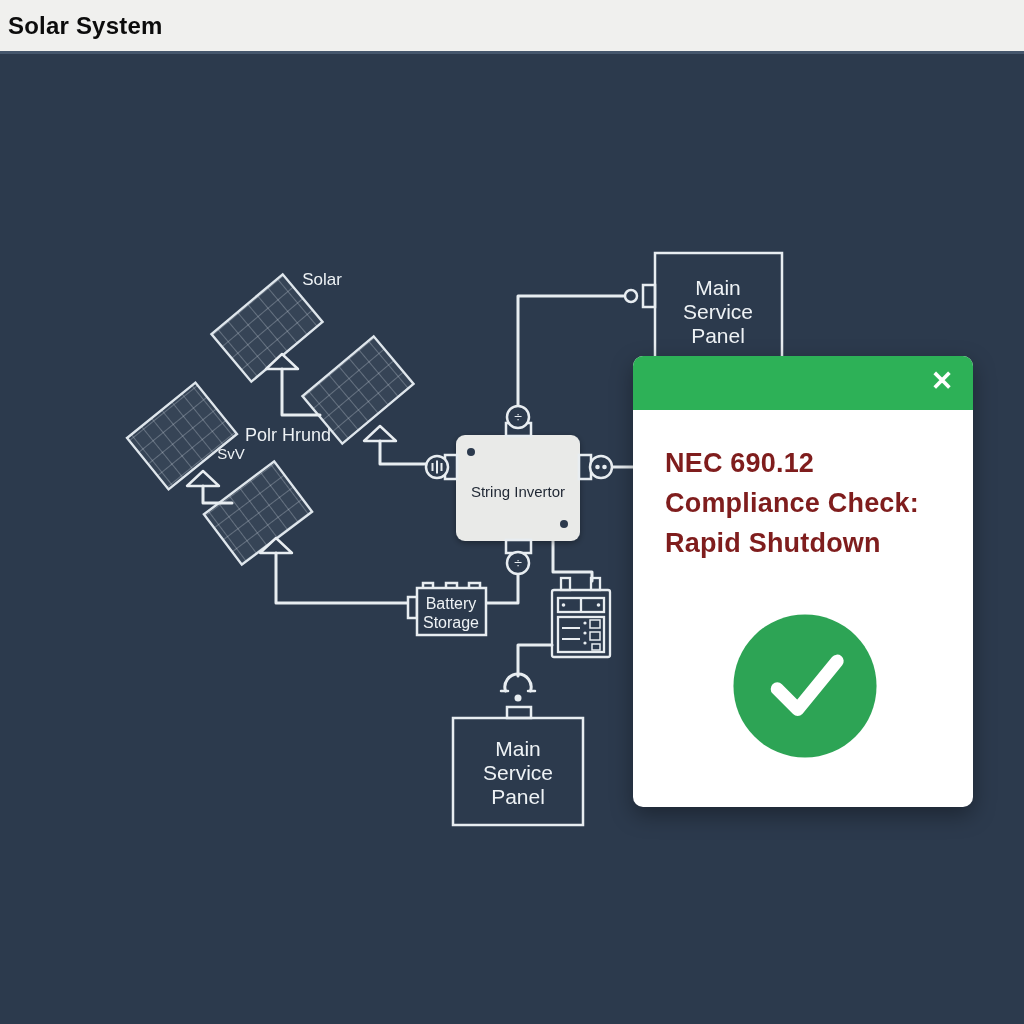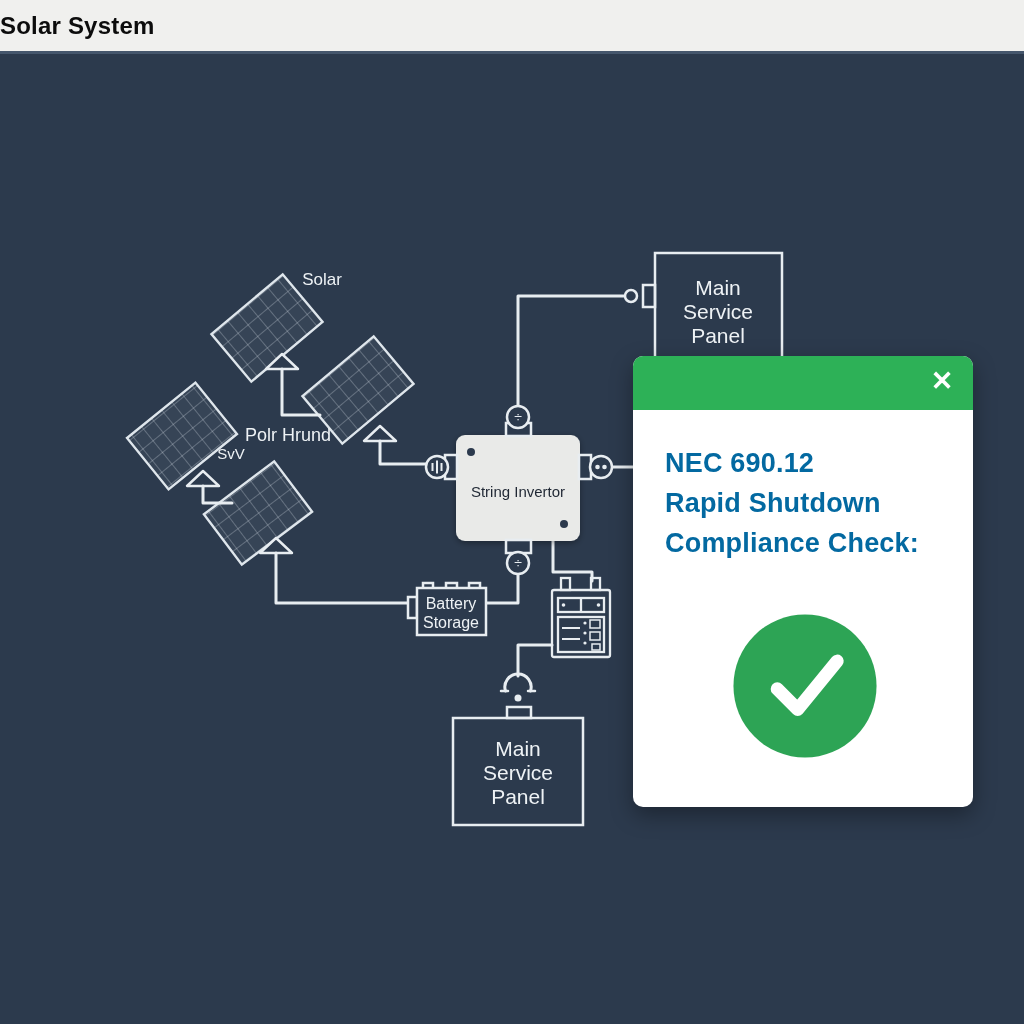--- a/index.html
+++ b/index.html
@@ -4,33 +4,33 @@
 <style>
   html,body{margin:0;padding:0;background:#1f2a38;}
   .stage{position:relative;width:1024px;height:1024px;overflow:hidden;
          font-family:"Liberation Sans",sans-serif;background:#2c3a4d;}
   svg text{font-family:"Liberation Sans",sans-serif;}
   .diagram{position:absolute;left:0;top:0;width:1024px;height:1024px;}
 
   .topbar{position:absolute;left:0;top:0;width:1024px;height:54px;
           background:#f0f0ee;border-bottom:3px solid #45566c;
           display:flex;align-items:center;box-sizing:border-box;}
-  .title{font-size:24px;font-weight:600;color:#0c0c0c;letter-spacing:0.2px;}
+  .title{margin-left:8px;font-size:24px;font-weight:600;color:#0c0c0c;letter-spacing:0.2px;}
 
   .dialog{position:absolute;left:633px;top:356px;width:340px;height:451px;
           background:#ffffff;border-radius:10px;
           box-shadow:0 8px 22px rgba(0,0,0,0.35);overflow:hidden;}
   .dialog-header{position:relative;height:54px;background:#2db157;}
   .close{position:absolute;top:8px;right:14px;width:34px;height:34px;
          border:none;background:transparent;color:#ffffff;font-size:27px;
          font-weight:700;line-height:34px;text-align:center;padding:0;cursor:pointer;
          font-family:"Liberation Sans",sans-serif;}
   .dialog-body{position:relative;height:397px;}
   .msg{padding:33px 24px 0 32px;font-size:27px;line-height:40px;
-       font-weight:700;color:#0369a1;letter-spacing:0.2px;}
+       font-weight:700;color:#7f1d1d;letter-spacing:0.2px;}
   .check-wrap{position:absolute;left:99px;top:203px;width:146px;height:146px;}
 </style>
 </head>
 <body>
 
 <div class="stage">
 
   <svg class="diagram" viewBox="0 0 1024 1024">
     <defs>
       <pattern id="pg" width="13" height="15" patternUnits="userSpaceOnUse">
@@ -167,22 +167,22 @@
     <div class="title">Solar System</div>
   </div>
 
   <div class="dialog">
     <div class="dialog-header">
       <button class="close">✕</button>
     </div>
     <div class="dialog-body">
       <div class="msg">
         <div>NEC 690.12</div>
+        <div>Compliance Check:</div>
         <div>Rapid Shutdown</div>
-        <div>Compliance Check:</div>
       </div>
       <div class="check-wrap">
         <svg viewBox="0 0 100 100" width="146" height="146">
           <circle cx="50" cy="50" r="49" fill="#2da455"></circle>
           <path d="M31,52 L45,66 L72,33" fill="none" stroke="#ffffff" stroke-width="9" stroke-linecap="round" stroke-linejoin="round"></path>
         </svg>
       </div>
     </div>
   </div>
 

